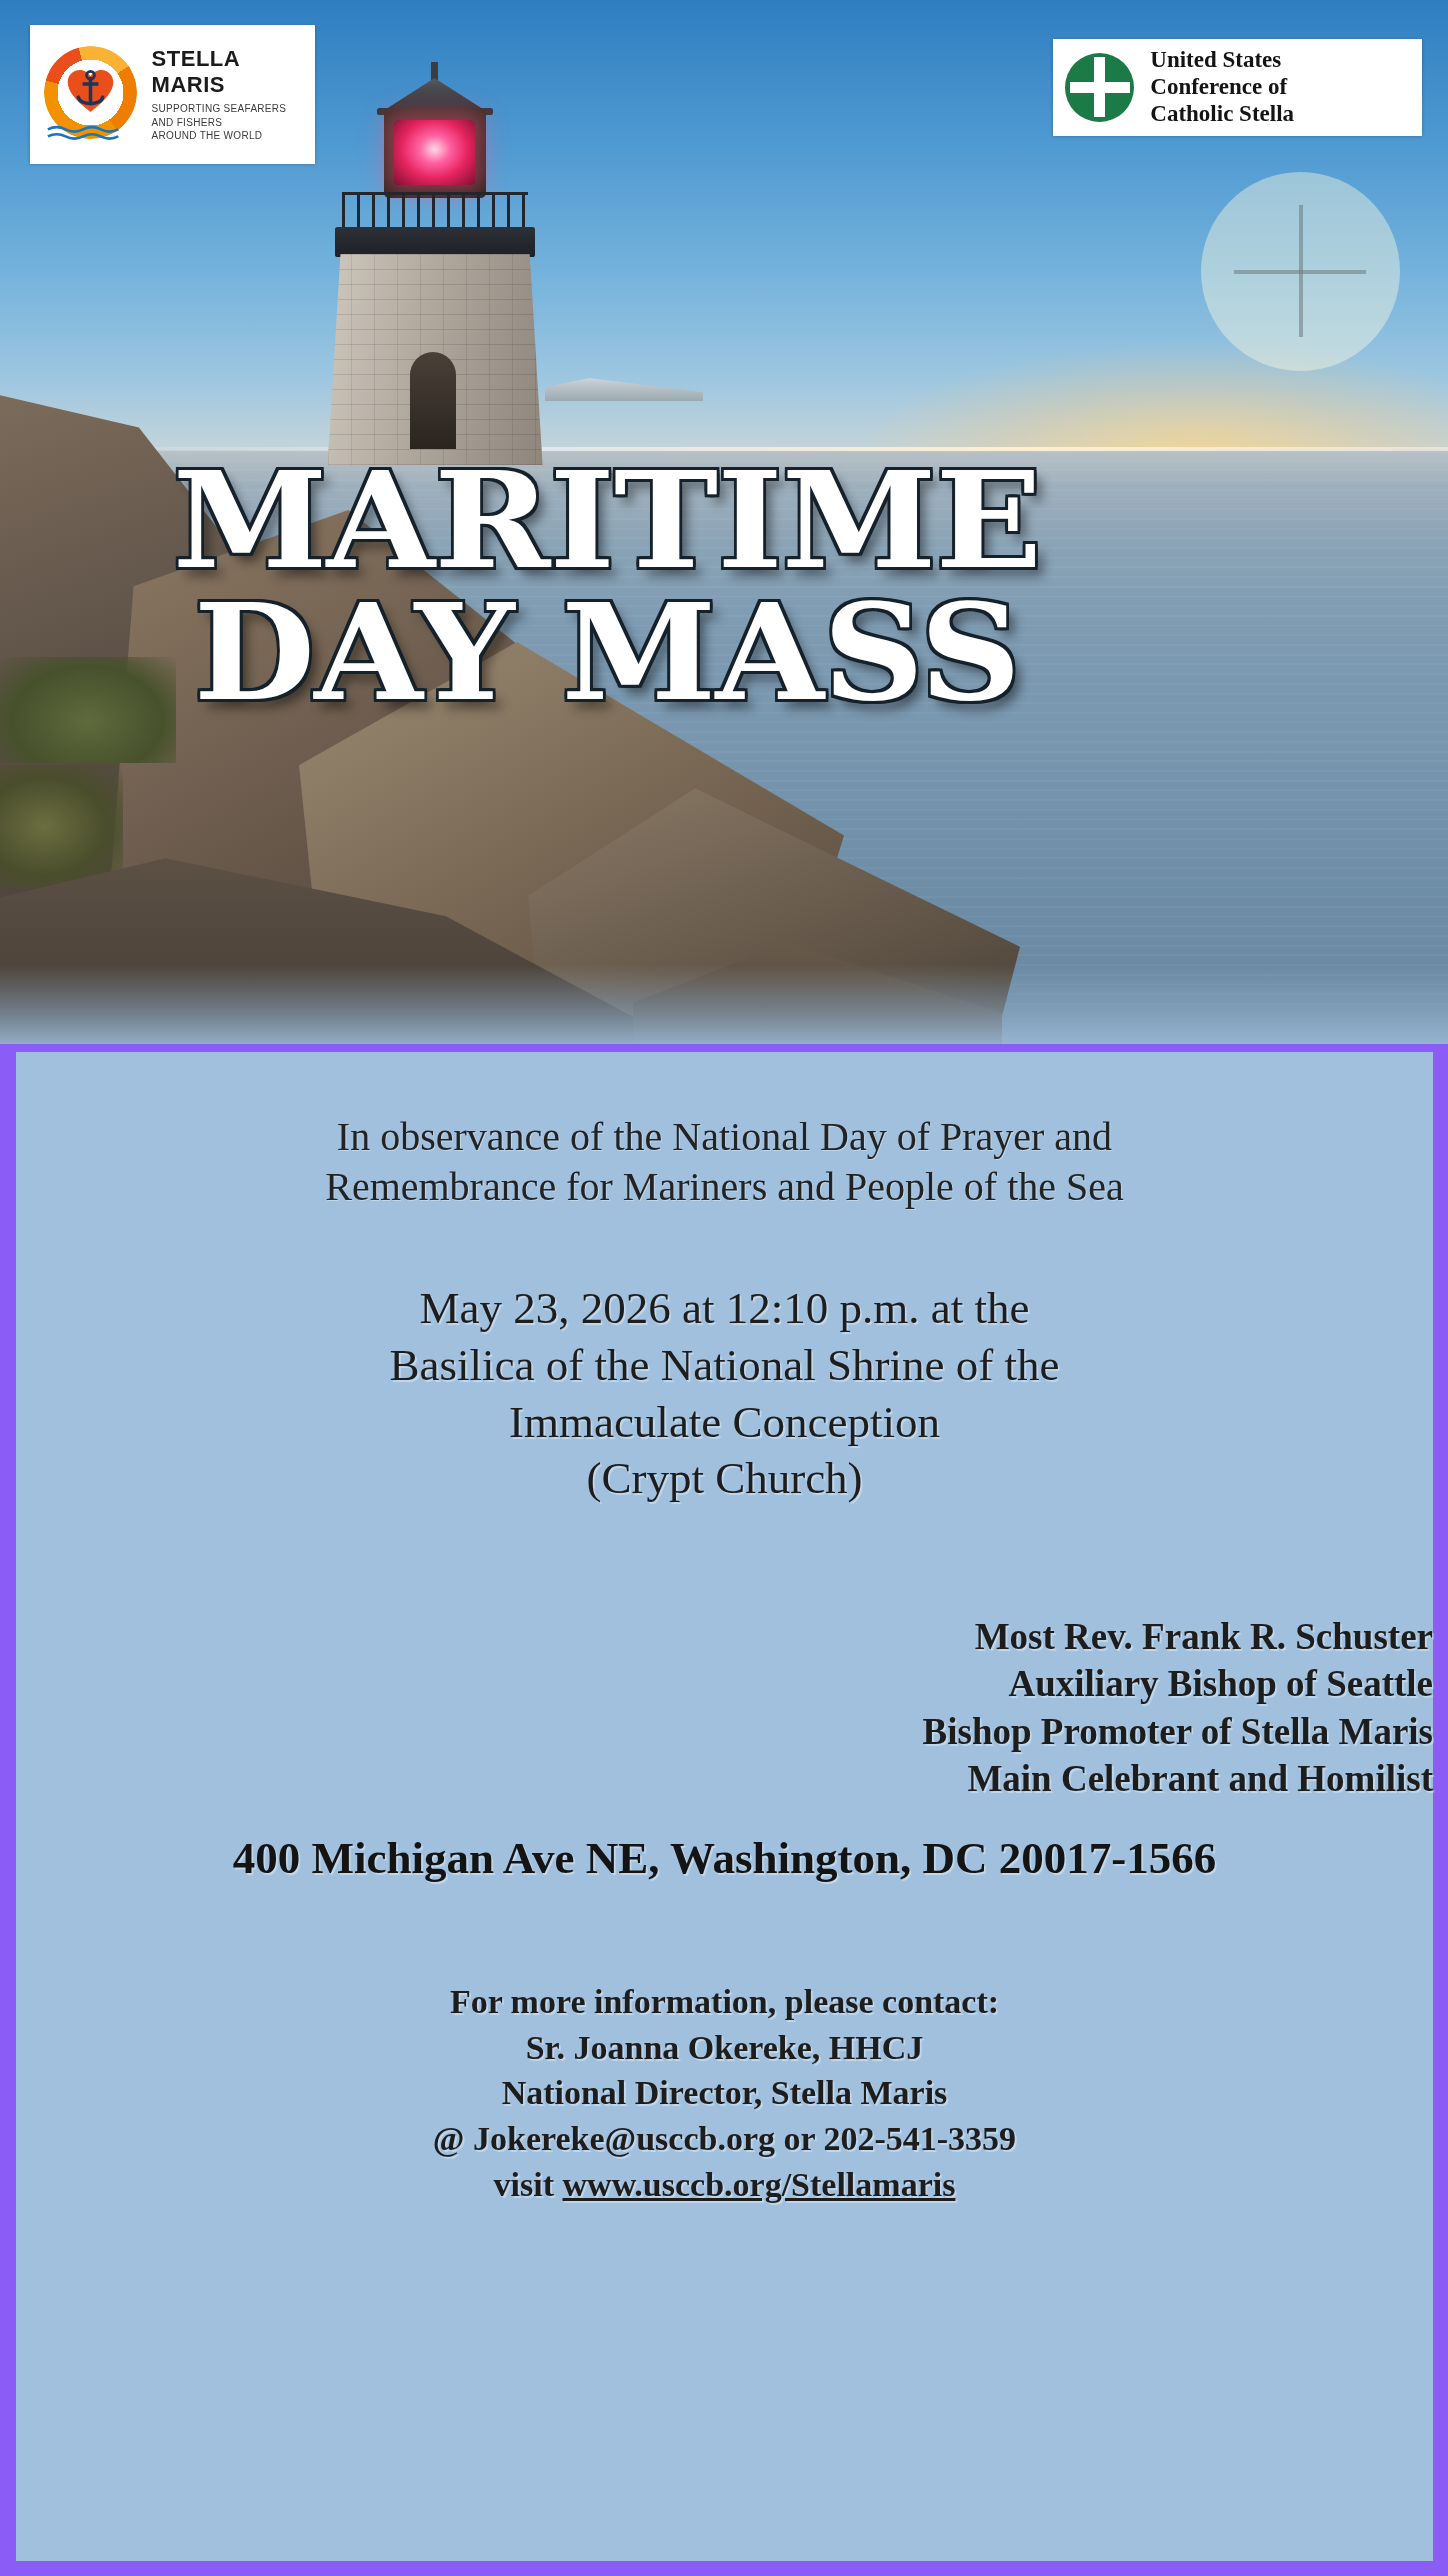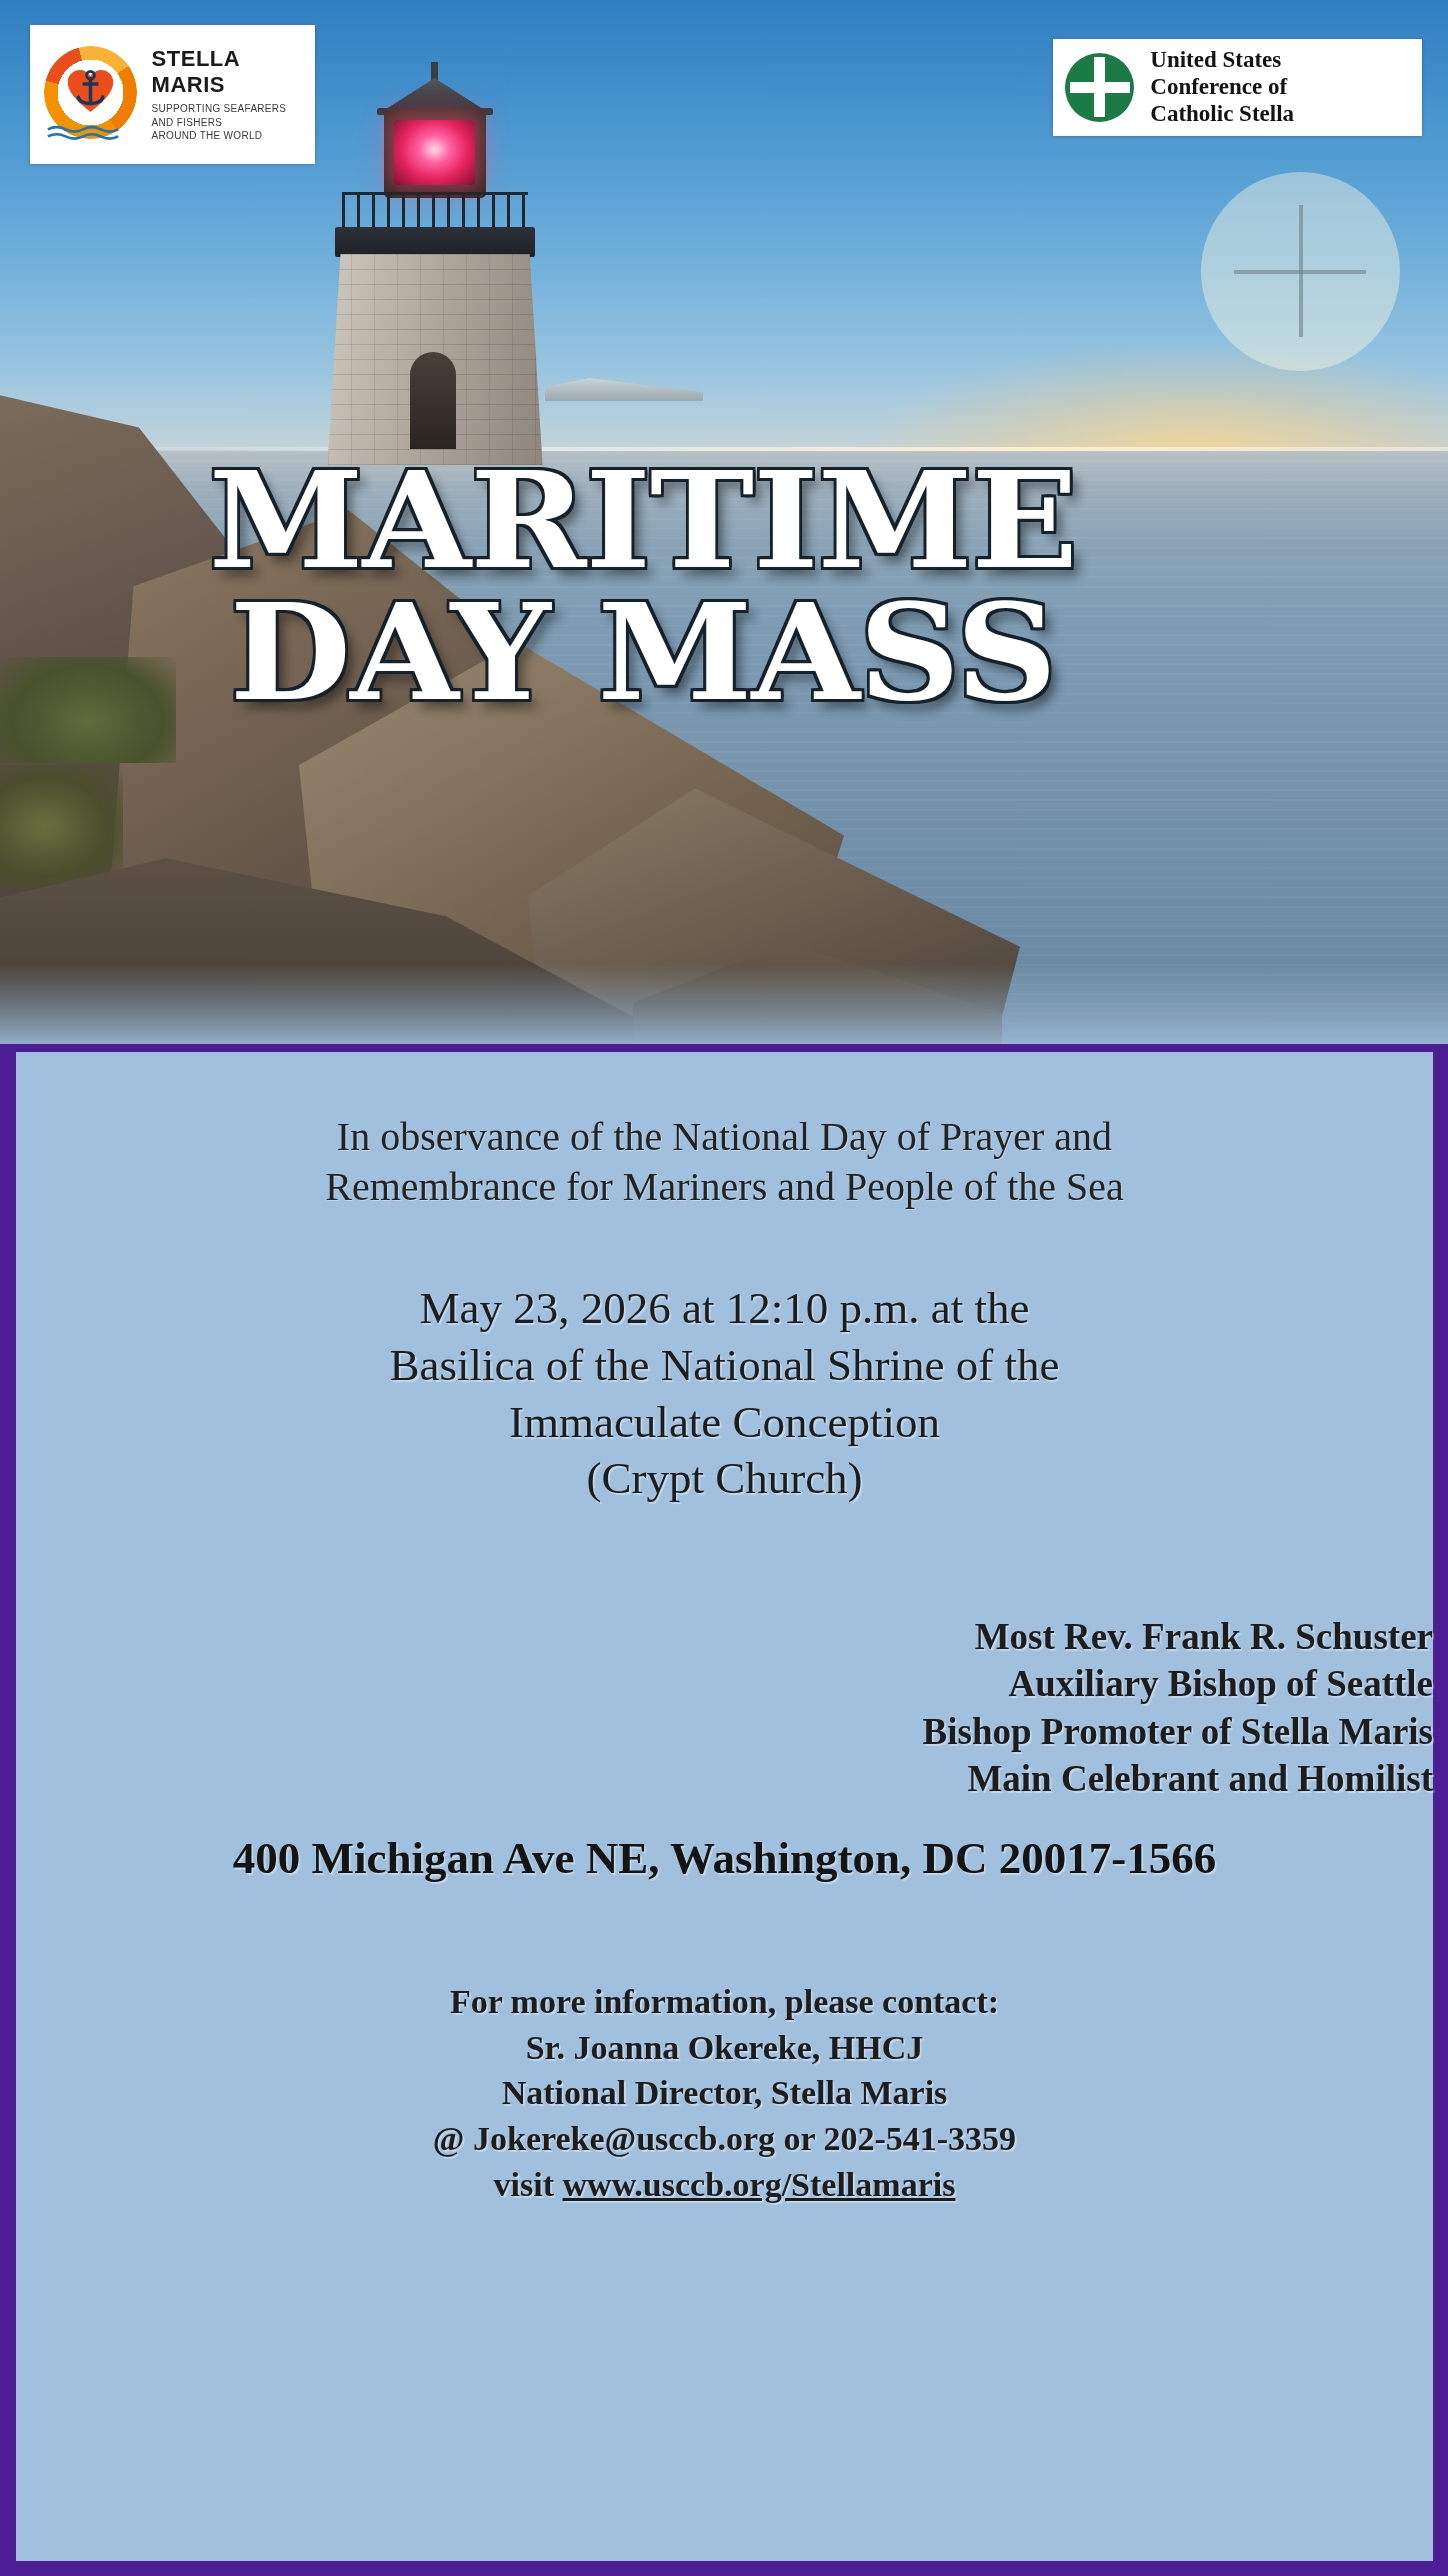--- a/index.html
+++ b/index.html
@@ -6,21 +6,21 @@
   html,body { width:1449px; height:2576px; }
   body {
     background:#0d1b2a;
     font-family:"Liberation Serif", serif;
     overflow:hidden;
   }
   .poster {
     position:relative;
     width:1449px;
     height:2576px;
-    background:#4c1d95;
+    background:#8b5cf6;
   }
 
   
   .hero {
     position:absolute;
     left:0; top:0;
     width:1449px; height:1044px;
     overflow:hidden;
   }
   
@@ -257,21 +257,20 @@
   .usccb-mark .ch { left:4.4px; top:29px; width:60px; height:10.6px; }
   .usccb-text {
     font-family:"Liberation Serif", serif;
     font-size:23px; line-height:1.16; color:#141414; font-weight:bold;
   }
 
   
   .title-wrap {
     position:absolute; left:0; top:457px; width:1214px; text-align:center;
     pointer-events:none;
-    margin-left:36px;
   }
   .t-line {
     font-family:"DejaVu Serif", serif;
     font-weight:bold;
     color:#ffffff;
     letter-spacing:-0.9px;
     line-height:0.97;
     text-shadow:
       -2.6px 0 0 #15212b, 2.6px 0 0 #15212b, 0 -2.6px 0 #15212b, 0 2.6px 0 #15212b,
       -2.6px -2.6px 0 #15212b, 2.6px -2.6px 0 #15212b, -2.6px 2.6px 0 #15212b, 2.6px 2.6px 0 #15212b,

